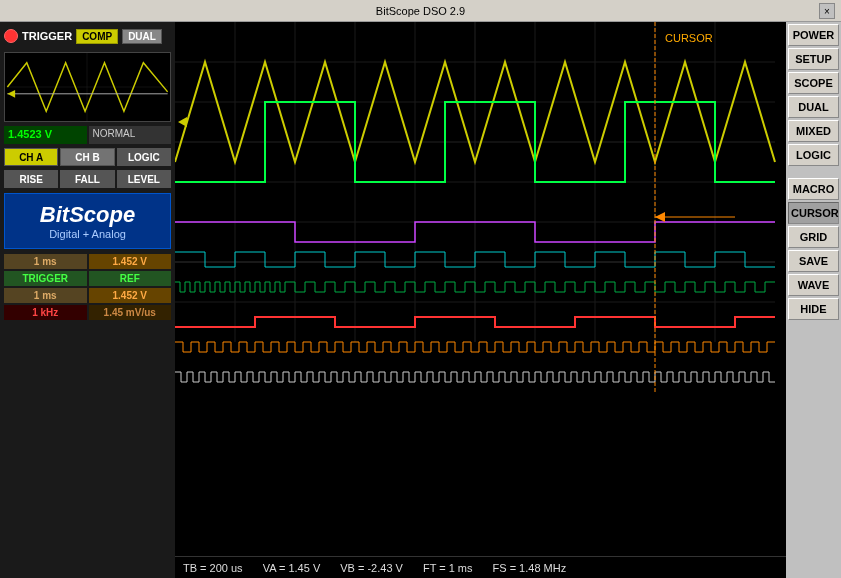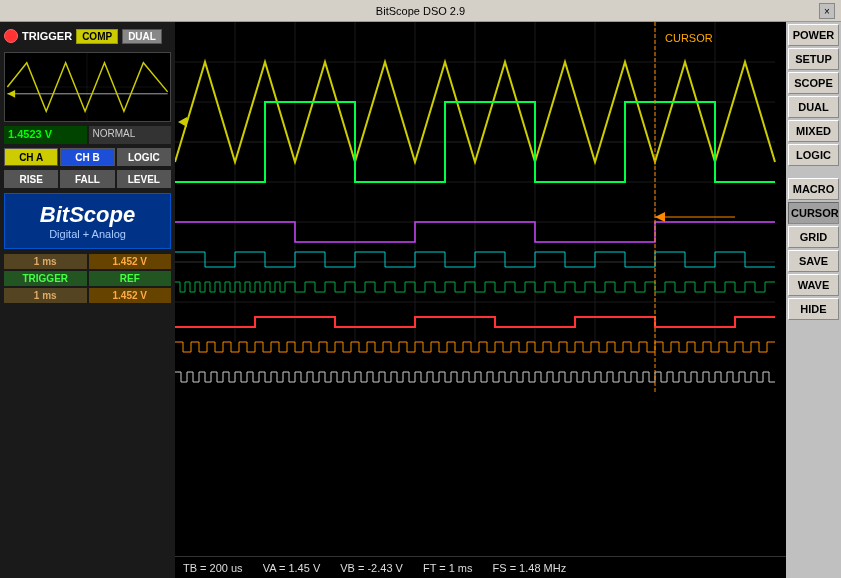--- a/index.html
+++ b/index.html
@@ -126,21 +126,21 @@
     .ch-btn {
       flex: 1;
       padding: 1px 3px;
       font-size: 10px;
       font-weight: bold;
       cursor: pointer;
       text-align: center;
       border: 1px solid #555;
     }
     .ch-a { background: #cccc00; color: #000; }
-    .ch-b { background: #1d4ed8; color: #fff; }
+    .ch-b { background: #737373; color: #fff; }
     .ch-logic { background: #555; color: #fff; }
     #edge-row {
       display: flex;
       gap: 2px;
       padding: 2px 4px;
       height: 22px;
     }
     .edge-btn {
       flex: 1;
       padding: 1px 3px;
@@ -319,20 +319,24 @@
         <div class="time-cell tc-brown">1 ms</div>
         <div class="time-cell tc-orange">1.452 V</div>
       </div>
       <div class="time-row">
         <div class="time-cell tc-trig">TRIGGER</div>
         <div class="time-cell tc-ref">REF</div>
       </div>
       <div class="time-row">
         <div class="time-cell tc-brown">1 ms</div>
         <div class="time-cell tc-orange">1.452 V</div>
+      </div>
+      <div class="time-row">
+        <div class="time-cell tc-red">1 kHz</div>
+        <div class="time-cell tc-mvdiv">1.45 mV/us</div>
       </div>
     </div>
   </div>
 
   <div id="scope-area">
     <div id="scope-canvas">
       <svg id="scope-svg" xmlns="http://www.w3.org/2000/svg" viewBox="0 0 611 534">
         <rect width="100%" height="100%" fill="#000"></rect>
 
         <line x1="0" y1="40" x2="600" y2="40" stroke="#1a1a1a" stroke-width="1"></line>

